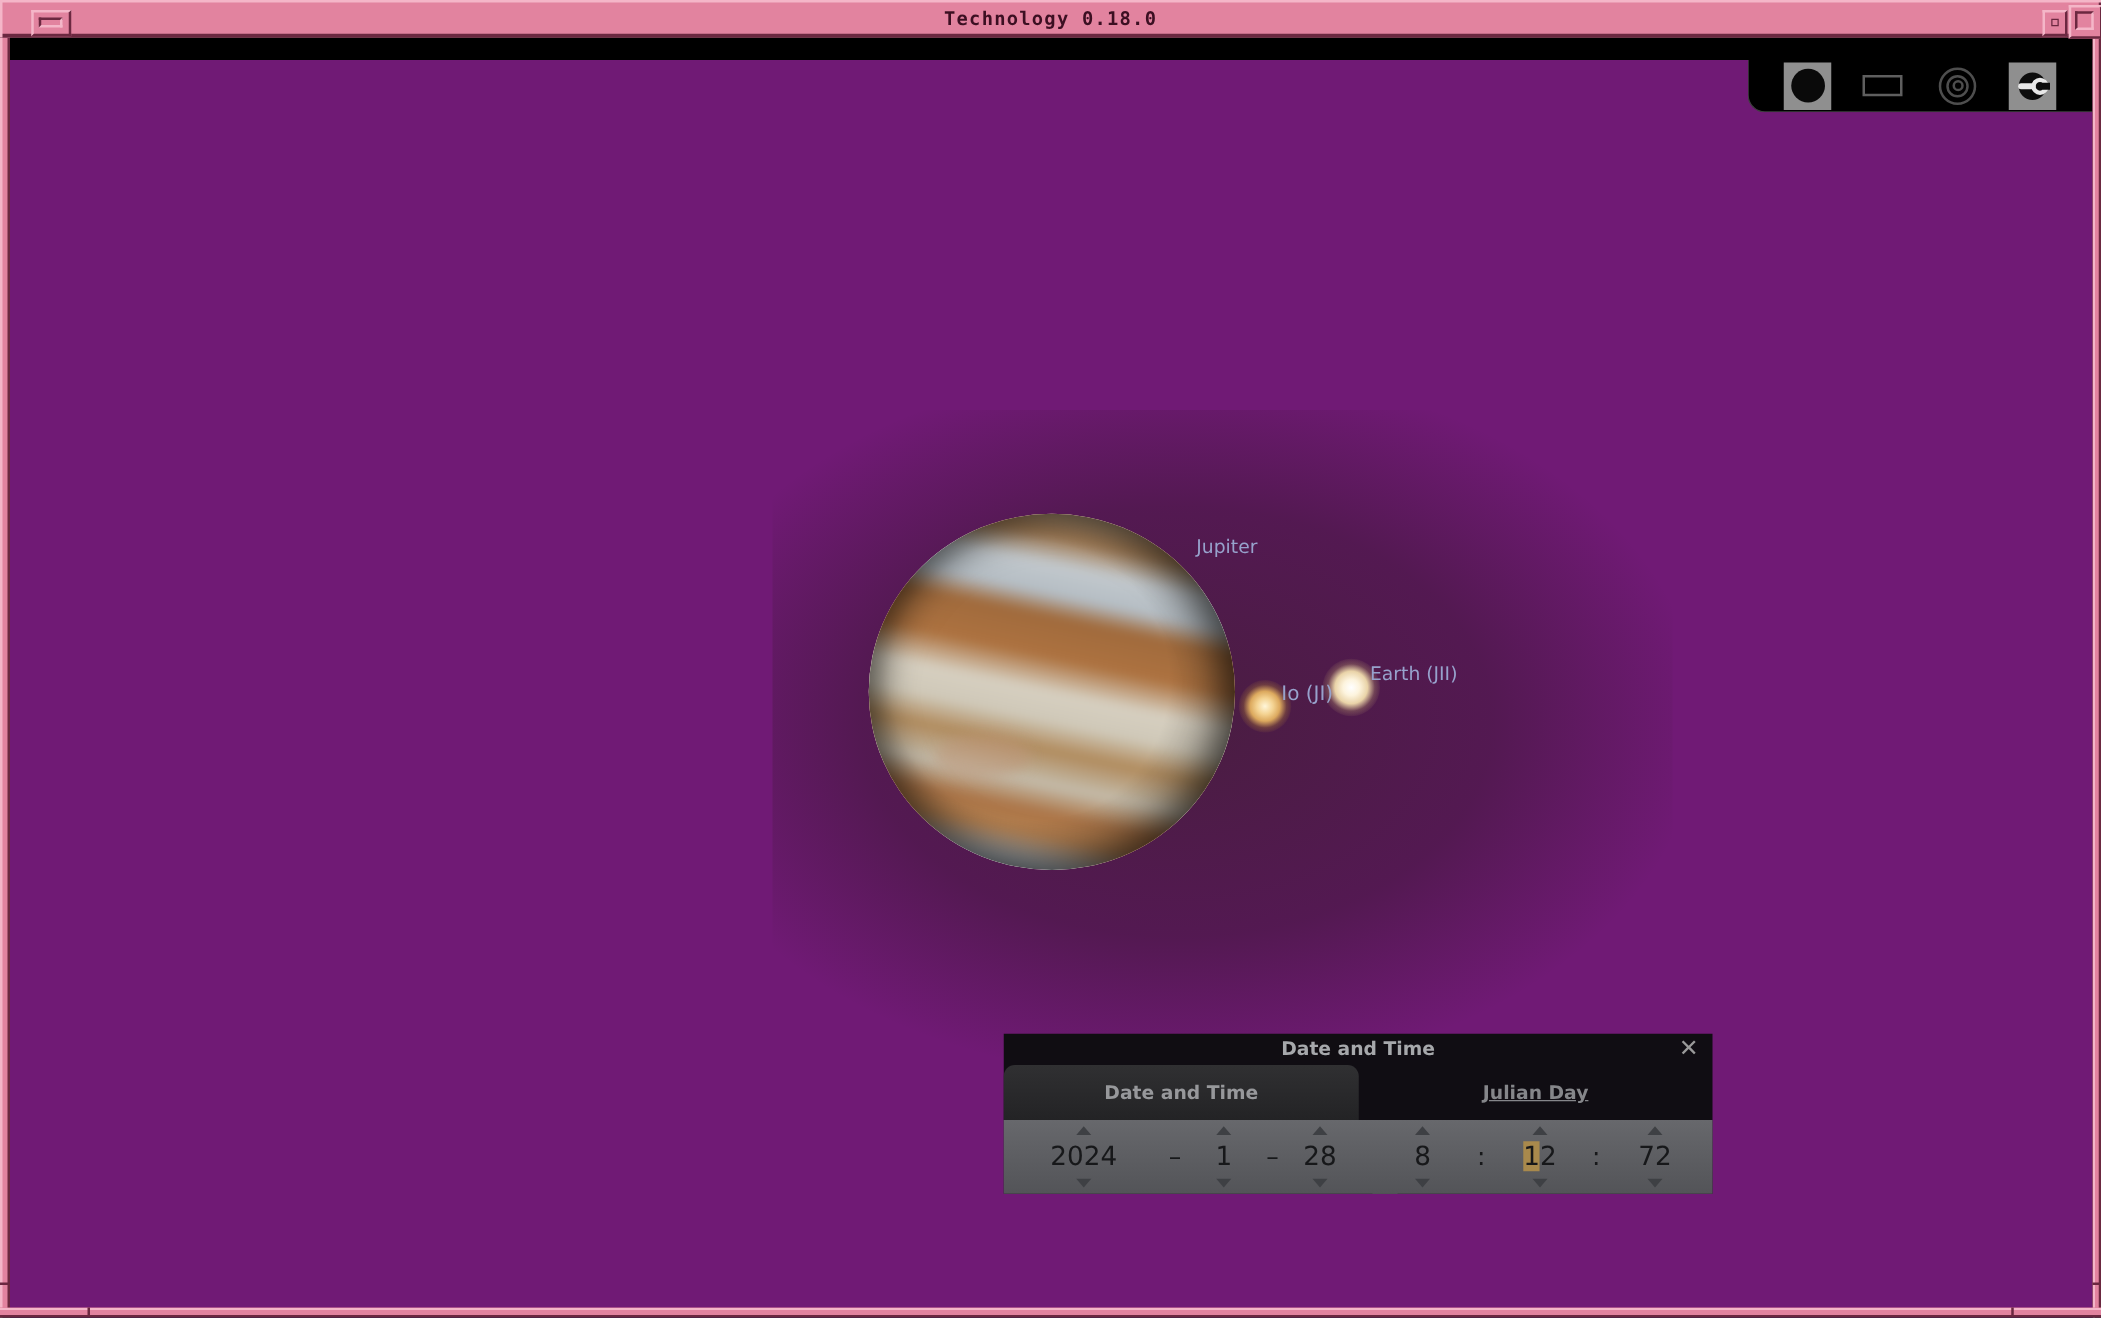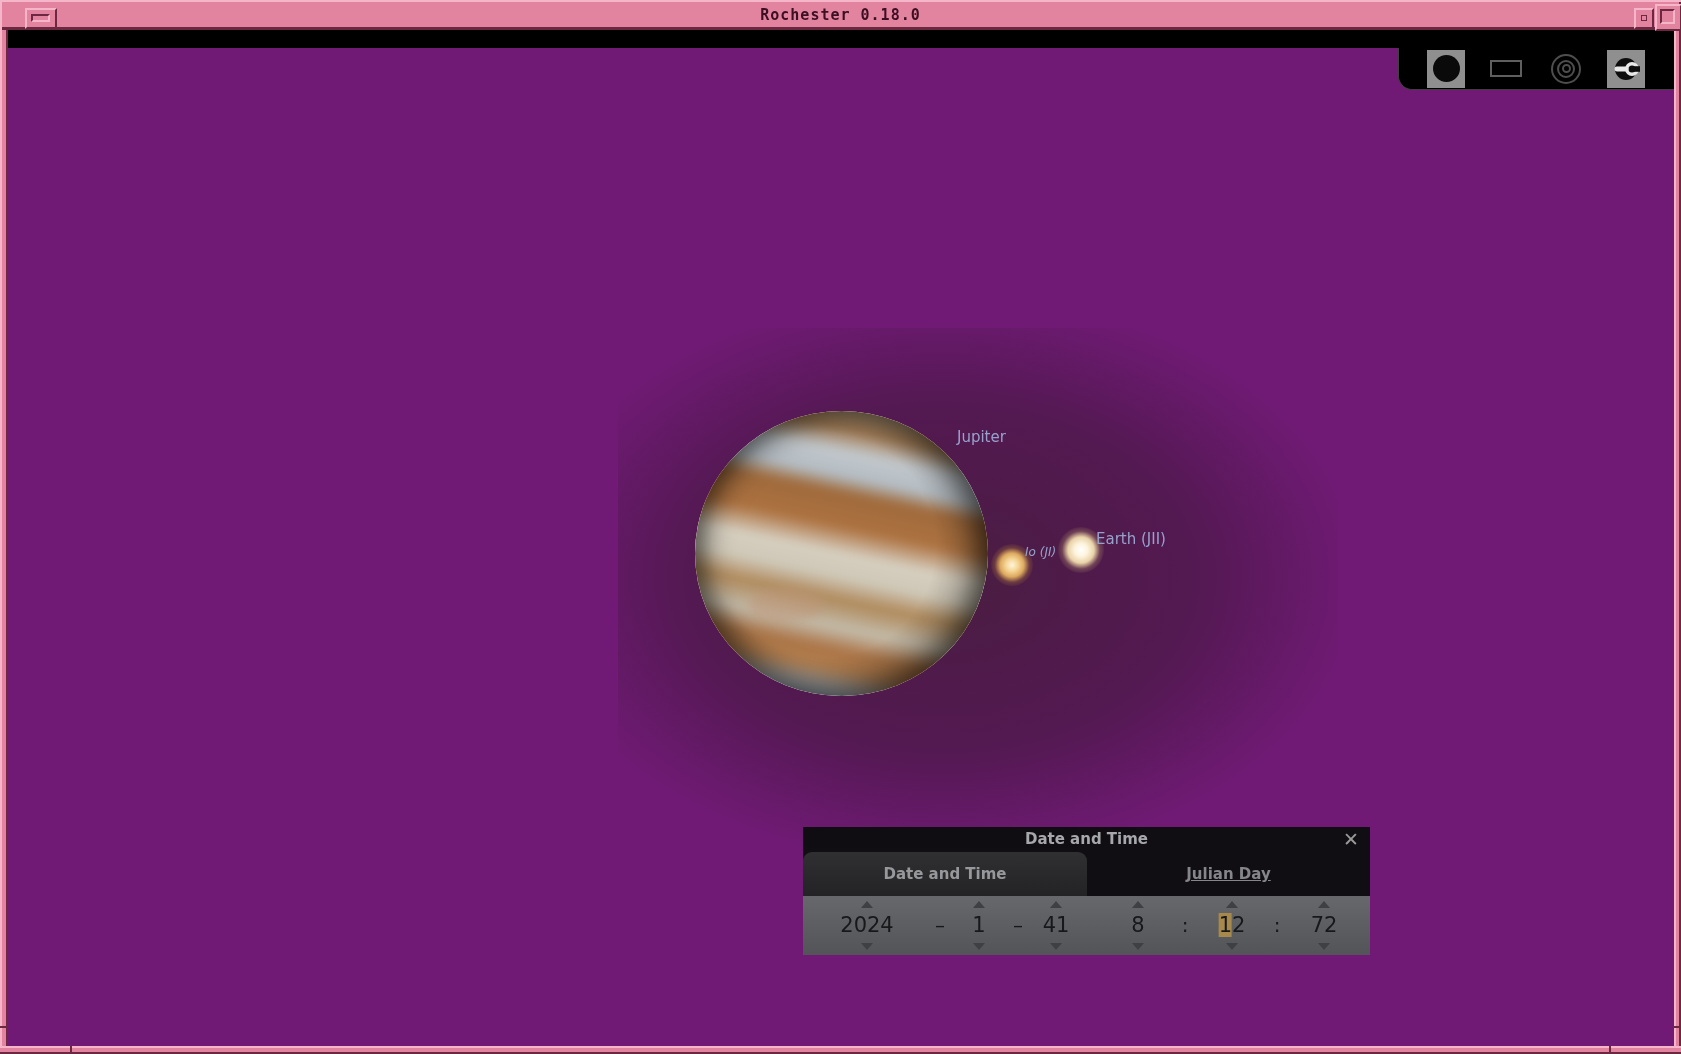--- a/index.html
+++ b/index.html
@@ -70,21 +70,21 @@
   .moon { position:absolute; border-radius:50%; }
   .io-glow { left:983px; top:496px; width:42px; height:42px;
     background:radial-gradient(circle, #fff6da 0%, #f4d392 22%, #dca95e 40%,
       rgba(170,120,55,0.35) 58%, rgba(0,0,0,0) 75%); }
   .europa-glow { left:1050px; top:479px; width:46px; height:46px;
     background:radial-gradient(circle, #ffffff 0%, #fdf4de 20%, #e9d3a8 40%,
       rgba(190,160,110,0.3) 58%, rgba(0,0,0,0) 75%); }
 
   .sky-label { position:absolute; color:#97a2cc; font-size:15px; white-space:nowrap; }
   .label-jupiter { left:949px; top:380px; }
-  .label-io { left:1017px; top:497px; font-size:12px;font-style:italic; }
+  .label-io { left:1017px; top:497px; font-size:16px; }
   .label-europa { left:1088px; top:482px; }
 
   
   .oculars-toolbar { position:absolute; left:1390px; top:0px; width:284px; height:42px;
     background:#000; border-left:1px solid #3f3f3f; border-bottom:1px solid #3f3f3f;
     border-bottom-left-radius:14px; display:flex; align-items:center; gap:22px; padding-left:28px; box-sizing:border-box; }
   .tool-btn { width:38px; height:38px; display:flex; align-items:center; justify-content:center; }
   .tool-btn.active { background:#8f8f8f; }
   .glyph-circle { width:27px; height:27px; border-radius:50%; background:#0a0a0a; }
   .glyph-rect { width:28px; height:13px; border:2px solid #5f5f5f; }
@@ -191,21 +191,21 @@
           <div class="spin-arrow up" style="left:64px"></div>
           <div class="spin-arrow down" style="left:64px"></div>
           <div class="spin-field" style="left:64px">2024</div>
           <div class="spin-sep" style="left:137px">–</div>
           <div class="spin-arrow up" style="left:176px"></div>
           <div class="spin-arrow down" style="left:176px"></div>
           <div class="spin-field" style="left:176px">1</div>
           <div class="spin-sep" style="left:215px">–</div>
           <div class="spin-arrow up" style="left:253px"></div>
           <div class="spin-arrow down" style="left:253px"></div>
-          <div class="spin-field" style="left:253px">41</div>
+          <div class="spin-field" style="left:253px">28</div>
         </div>
 
         <div class="dt-panel right">
           <div class="spin-arrow up" style="left:40px"></div>
           <div class="spin-arrow down" style="left:40px"></div>
           <div class="spin-field" style="left:40px">8</div>
           <div class="spin-sep" style="left:87px">:</div>
           <div class="spin-arrow up" style="left:134px"></div>
           <div class="spin-arrow down" style="left:134px"></div>
           <div class="spin-field" style="left:134px"><span class="hl">1</span><span>2</span></div>
@@ -213,21 +213,21 @@
           <div class="spin-arrow up" style="left:226px"></div>
           <div class="spin-arrow down" style="left:226px"></div>
           <div class="spin-field" style="left:226px">72</div>
         </div>
       </div>
     </div>
 
   </div>
 
   <div class="titlebar">
-    <div class="titlebar-text">Rochester 0.18.0</div>
+    <div class="titlebar-text">Technology 0.18.0</div>
     <div class="wm-btn btn-menu">
         <div class="dash"></div>
       </div>
     <div class="wm-btn btn-iconify">
         <div class="dot"></div>
       </div>
     <div class="wm-btn btn-maximize">
         <div class="sq"></div>
       </div>
   </div>

